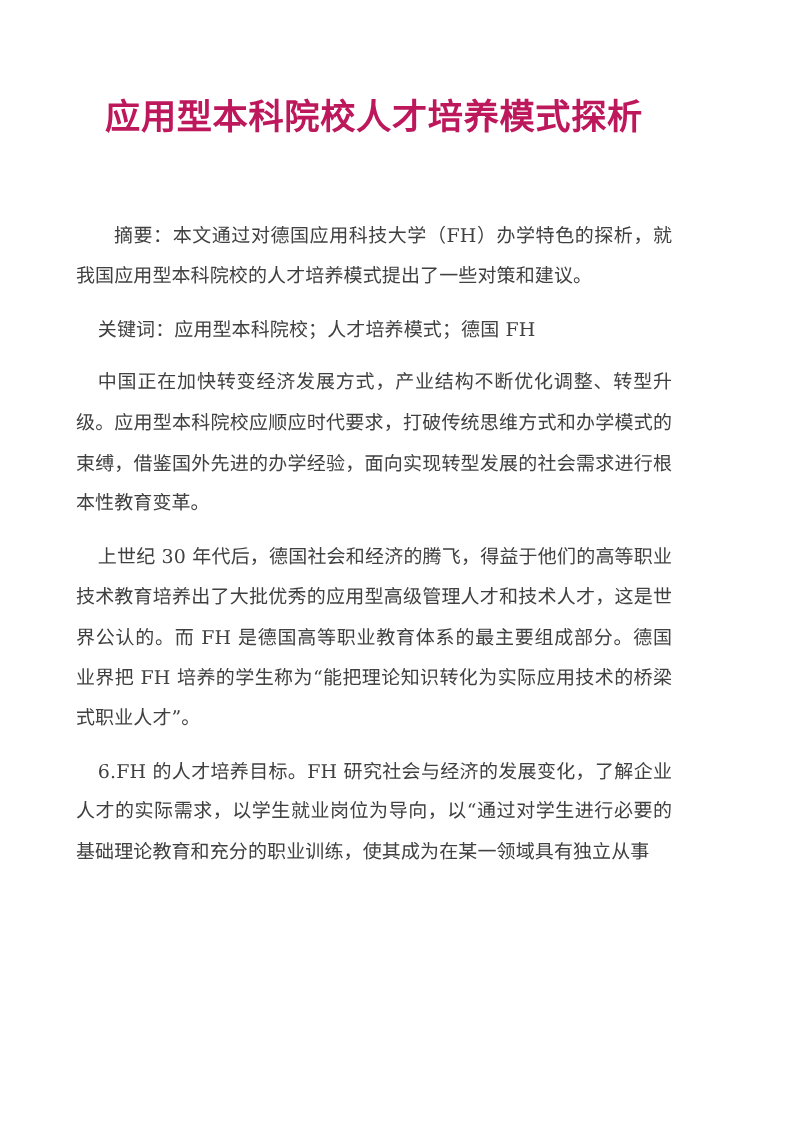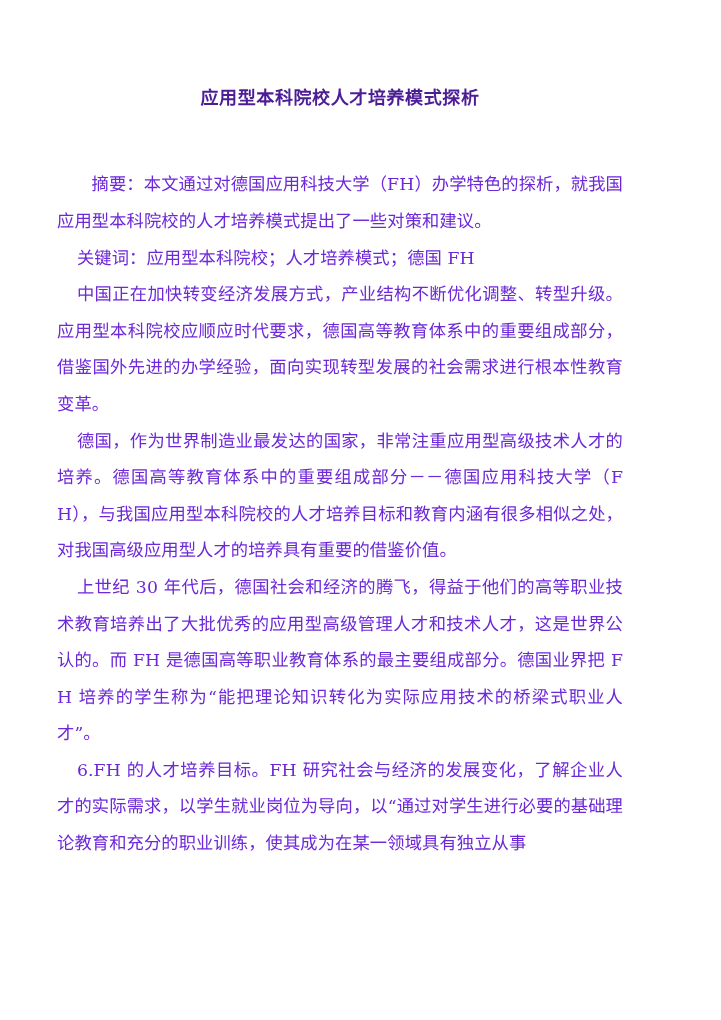--- a/index.html
+++ b/index.html
@@ -22,37 +22,37 @@
   }
 
   .doc-body {
     position: absolute;
     left: 57px;
     top: 0;
     width: 566px;
   }
 
   .doc-title {
-    font-size: 18px;
+    font-size: 32px;
     line-height: 1.3;
     text-align: center;
     font-weight: 700;
     letter-spacing: 0.6px;
     margin: 0;
     padding-top: 86px;
-    color: #4c1d95;
+    color: #be185d;
   }
 
   .para {
     font-size: 17.3px;
     line-height: 36.6px;
     text-align: justify;
     text-justify: inter-ideograph;
-    margin: 0;
-    color: #6d28d9;
+    margin: 12px;
+    color: #404040;
     letter-spacing: 0.1px;
     word-break: break-all;
   }
 
   
   .block-abstract { padding-top: 57px; }
 
   .indent-2 { text-indent: 2em; }
   .indent-1 { text-indent: 1.15em; }
 
@@ -71,23 +71,22 @@
 <div class="page">
 
   <div class="doc-body">
 
     <h1 class="doc-title">应用型本科院校人才培养模式探析</h1>
 
     <p class="para indent-2 block-abstract">摘要：本文通过对德国应用科技大学（FH）办学特色的探析，就我国应用型本科院校的人才培养模式提出了一些对策和建议。</p>
 
     <p class="para indent-1">关键词：应用型本科院校；人才培养模式；德国 FH</p>
 
-    <p class="para indent-1">中国正在加快转变经济发展方式，产业结构不断优化调整、转型升级。应用型本科院校应顺应时代要求，德国高等教育体系中的重要组成部分，借鉴国外先进的办学经验，面向实现转型发展的社会需求进行根本性教育变革。</p>
+    <p class="para indent-1">中国正在加快转变经济发展方式，产业结构不断优化调整、转型升级。应用型本科院校应顺应时代要求，打破传统思维方式和办学模式的束缚，借鉴国外先进的办学经验，面向实现转型发展的社会需求进行根本性教育变革。</p>
 
-    <p class="para indent-1">德国，作为世界制造业最发达的国家，非常注重应用型高级技术人才的培养。德国高等教育体系中的重要组成部分－－德国应用科技大学（FH），与我国应用型本科院校的人才培养目标和教育内涵有很多相似之处，对我国高级应用型人才的培养具有重要的借鉴价值。</p>
 
 
     <p class="para indent-1">上世纪 30 年代后，德国社会和经济的腾飞，得益于他们的高等职业技术教育培养出了大批优秀的应用型高级管理人才和技术人才，这是世界公认的。而 FH 是德国高等职业教育体系的最主要组成部分。德国业界把 FH 培养的学生称为“能把理论知识转化为实际应用技术的桥梁式职业人才”。</p>
 
     <p class="para indent-1">6.FH 的人才培养目标。FH 研究社会与经济的发展变化，了解企业人才的实际需求，以学生就业岗位为导向，以“通过对学生进行必要的基础理论教育和充分的职业训练，使其成为在某一领域具有独立从事</p>
 
   </div>
 
 </div>
 

